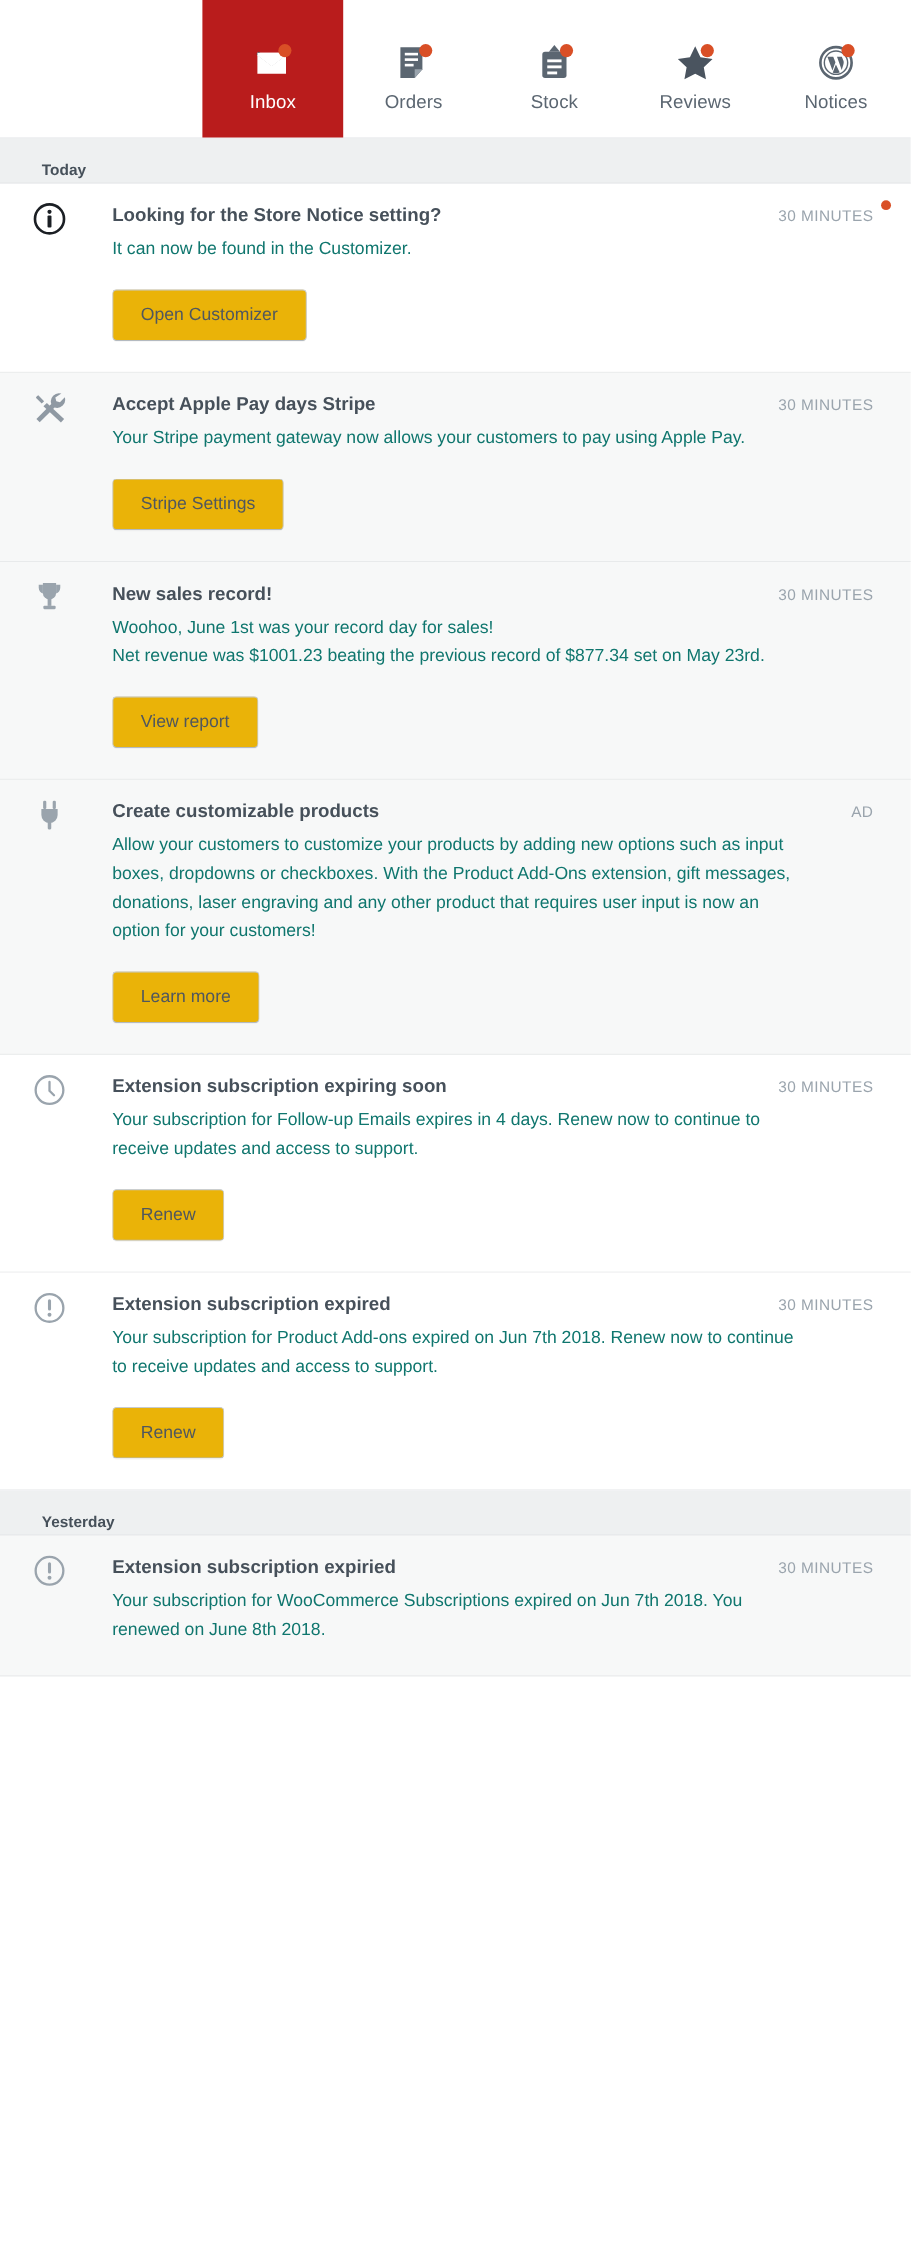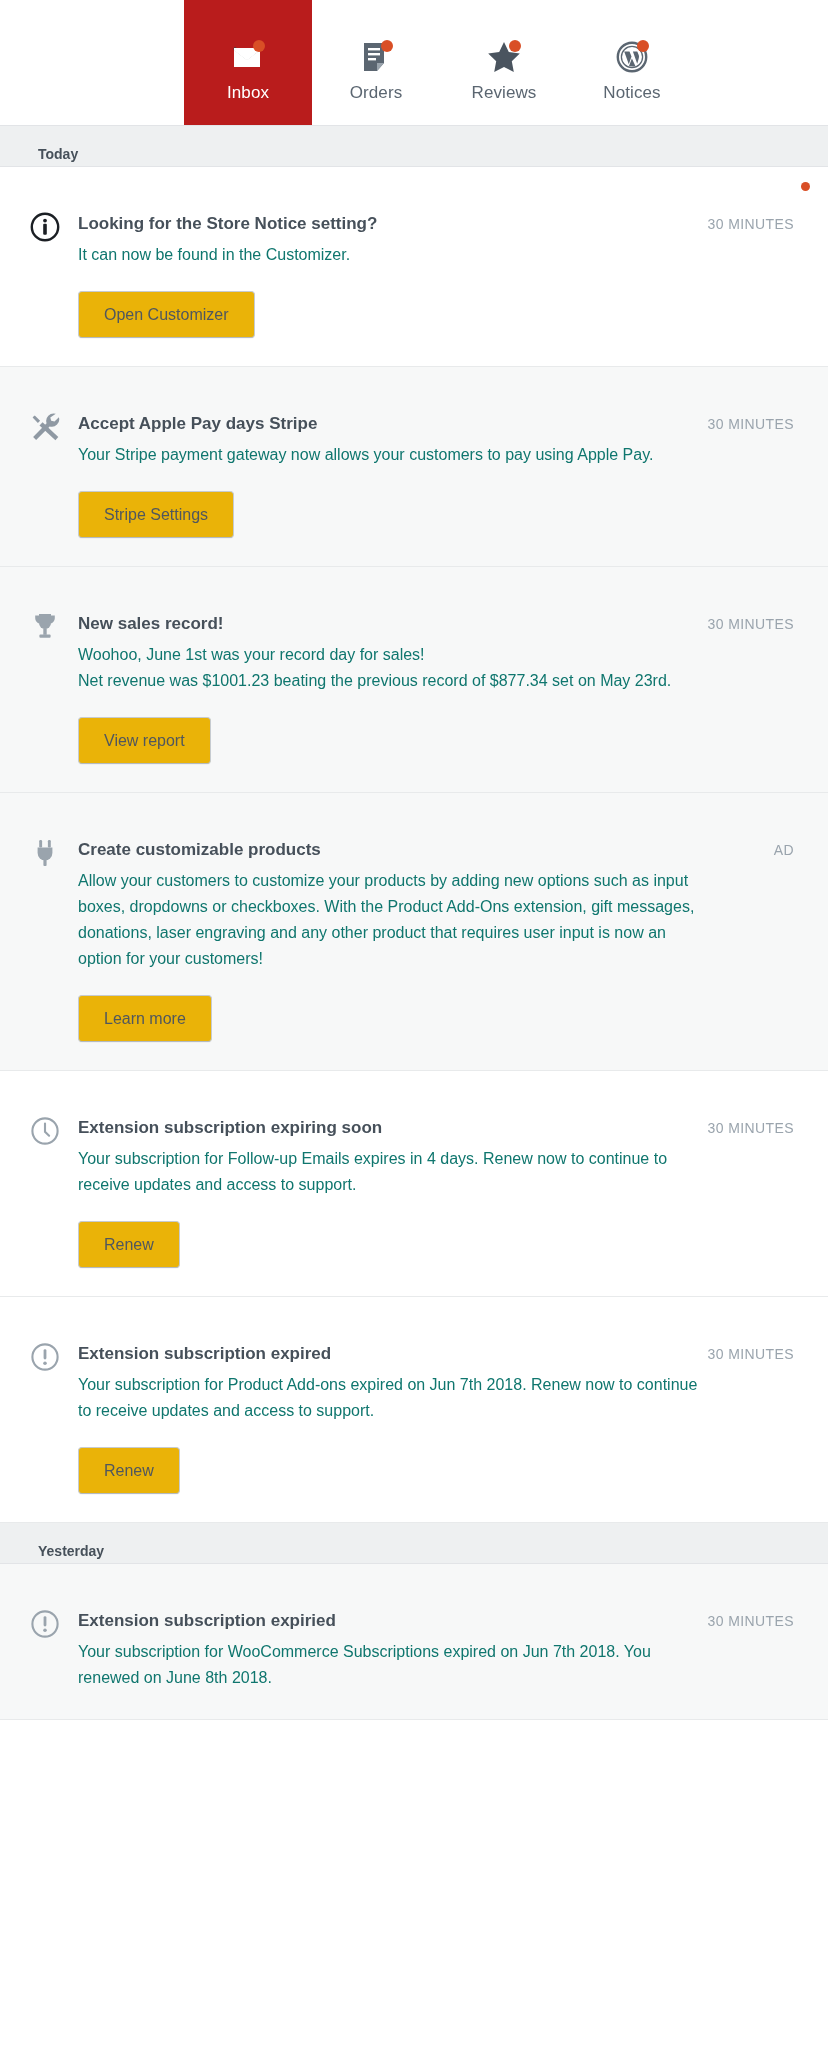--- a/index.html
+++ b/index.html
@@ -68,23 +68,24 @@
     padding: 20px 0 4px 38px;
     font-size: 14px;
     font-weight: bold;
     color: #46505a;
   }
 
   
   .note {
     position: relative;
     display: flex;
-    padding: 44px 30px 28px 30px;
+    padding: 16px 30px 28px 30px;
     border-bottom: 1px solid #e8eaeb;
     background: #ffffff;
+    gap: 24px;
   }
   .note.shaded { background: #f7f8f8; }
   .note-unread-dot {
     position: absolute;
     top: 15px;
     right: 18px;
     width: 9px;
     height: 9px;
     border-radius: 50%;
     background: #d94f26;
@@ -167,20 +168,33 @@
         <path d="M16 30v-8h7z" fill="#9aa4ad"></path>
         <rect x="7" y="7" width="12" height="2.4" fill="#ffffff"></rect>
         <rect x="7" y="12" width="12" height="2.4" fill="#ffffff"></rect>
         <rect x="7" y="17" width="8" height="2.4" fill="#ffffff"></rect>
       </svg>
       <span class="tab-dot"></span>
     </span>
     <span class="tab-label">Orders</span>
   </button>
 
+  <button class="tab">
+    <span class="tab-icon-wrap">
+      <svg width="28" height="32" viewBox="0 0 28 32" aria-hidden="true">
+        <rect x="3" y="6" width="22" height="24" rx="2.5" fill="#5b6671"></rect>
+        <path d="M14 0l5 6H9z" fill="#5b6671"></path>
+        <rect x="7.5" y="13" width="13" height="2.6" fill="#ffffff"></rect>
+        <rect x="7.5" y="18.5" width="13" height="2.6" fill="#ffffff"></rect>
+        <rect x="7.5" y="24" width="9" height="2.6" fill="#ffffff"></rect>
+      </svg>
+      <span class="tab-dot"></span>
+    </span>
+    <span class="tab-label">Stock</span>
+  </button>
 
   <button class="tab">
     <span class="tab-icon-wrap">
       <svg width="34" height="32" viewBox="0 0 34 32" aria-hidden="true">
         <path d="M17 1l4.8 10.1 11 1.5-8 7.6 2 10.9L17 26l-9.8 5.1 2-10.9-8-7.6 11-1.5z" fill="#4a545f"></path>
       </svg>
       <span class="tab-dot"></span>
     </span>
     <span class="tab-label">Reviews</span>
   </button>

